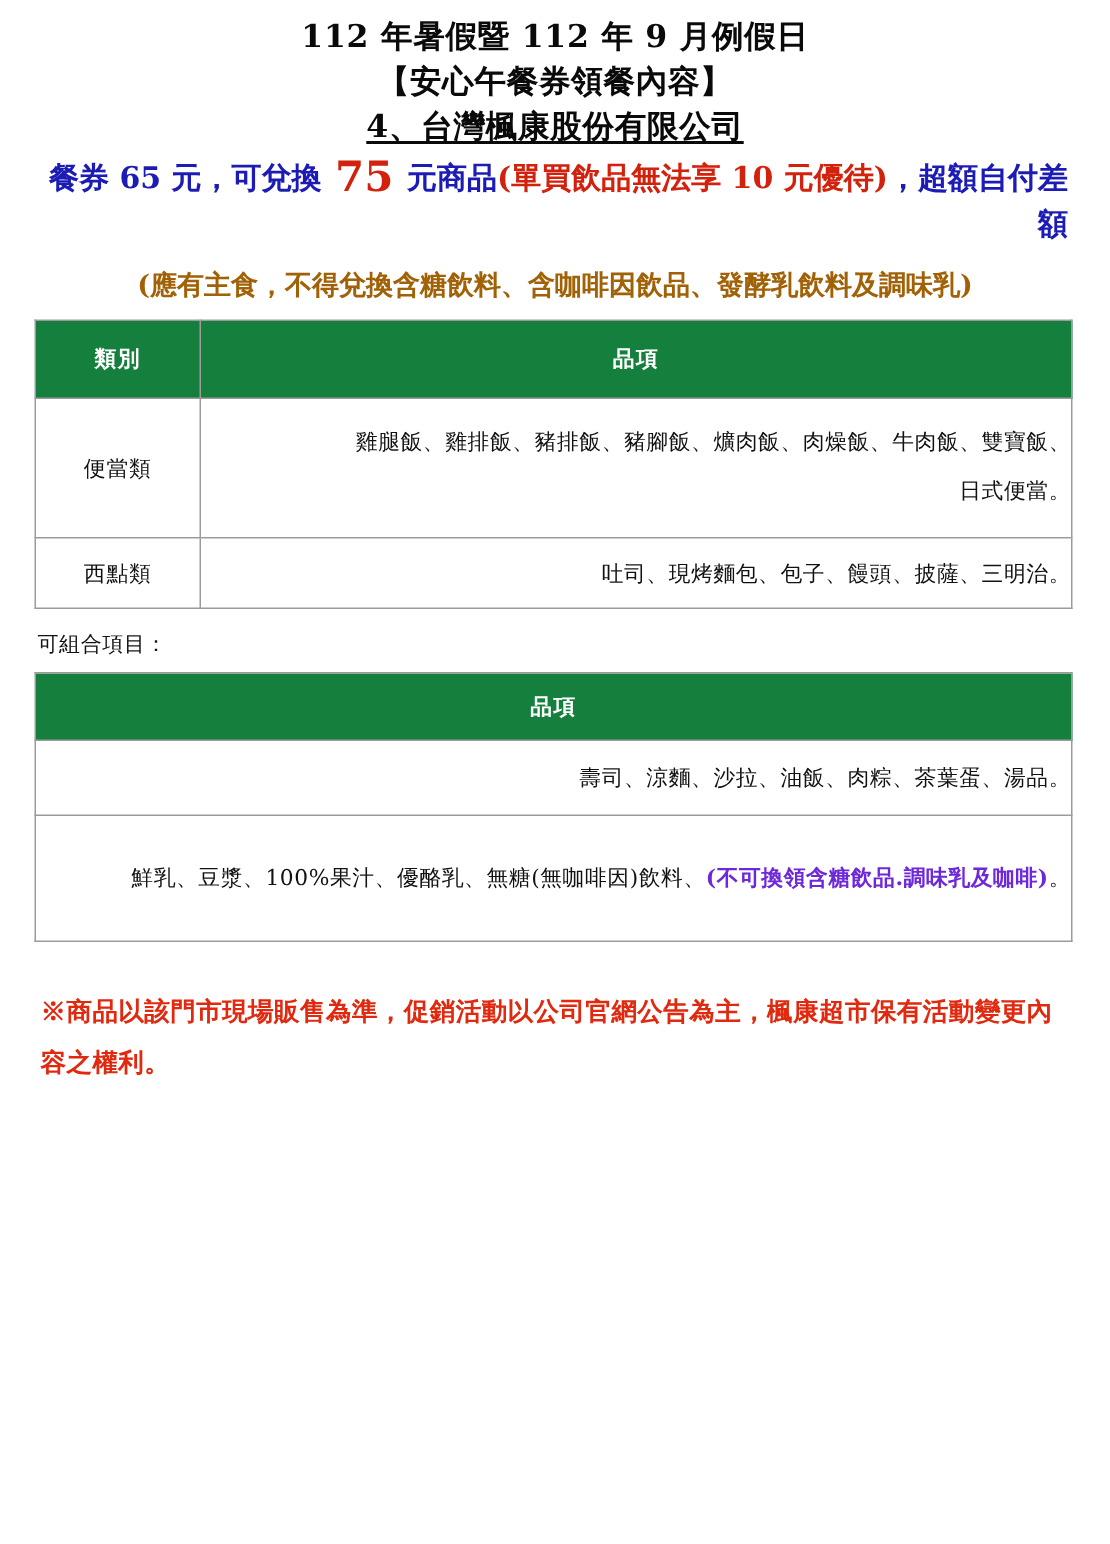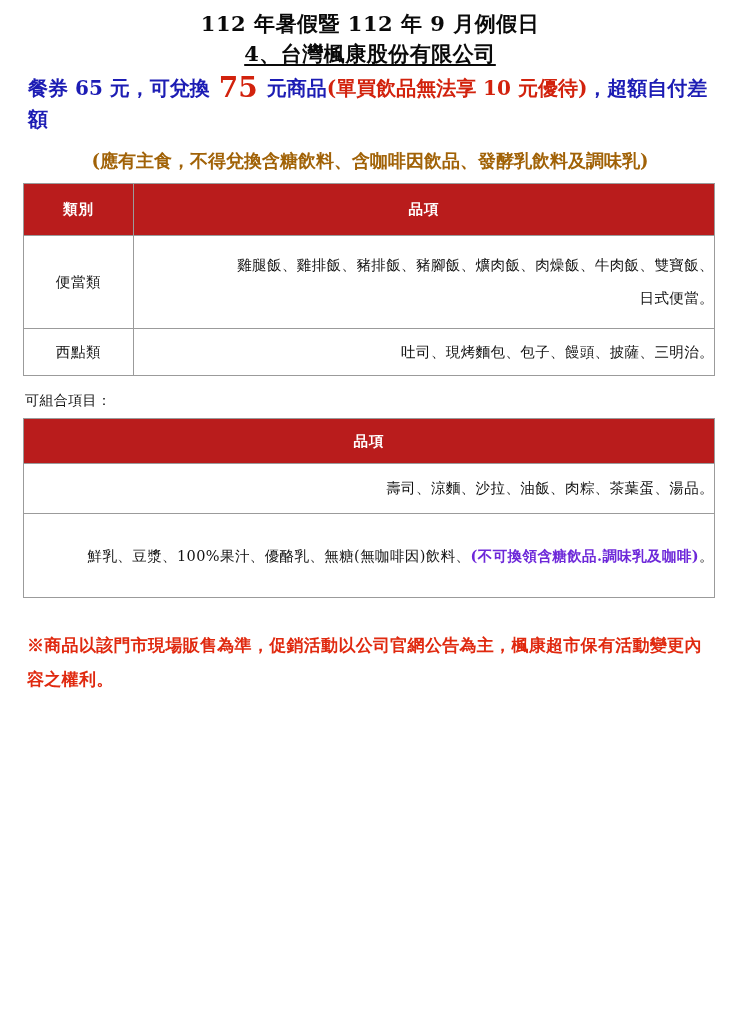--- a/index.html
+++ b/index.html
@@ -38,21 +38,21 @@
     color: #0a0a0a;
     white-space: nowrap;
   }
   .title-line.underlined {
     text-decoration: underline;
     text-underline-offset: 3px;
   }
 
   
   .headline {
-    text-align: left;
+    text-align: right;
     font-weight: bold;
     font-size: 20px;
     line-height: 31px;
     color: #1c1cb4;
     margin-top: 4px;
     padding: 0 28px;
   }
   .headline .red {
     color: #d2220d;
   }
@@ -96,21 +96,21 @@
     font-size: 14.5px;
     color: #111111;
   }
   table.doc-table th,
   table.doc-table td {
     border: 1px solid #9b9b9b;
     padding: 0;
     vertical-align: middle;
   }
   table.doc-table thead th {
-    background: #b91c1c;
+    background: #15803d;
     color: #ffffff;
     font-weight: bold;
     font-size: 14.5px;
     text-align: center;
     letter-spacing: 1px;
   }
 
   
   #table-main .col-cat { width: 110px; }
   #table-main thead th { height: 51px; }
@@ -153,20 +153,21 @@
     letter-spacing: 0.3px;
   }
 </style>
 </head>
 <body>
 
 <div class="page">
 
   <div class="title-block">
     <div class="title-line">112 年暑假暨 112 年 9 月例假日</div>
+    <div class="title-line">【安心午餐券領餐內容】</div>
     <div class="title-line underlined">4、台灣楓康股份有限公司</div>
   </div>
 
   <div class="headline">
     <span>餐券 65 元，可兌換 </span><span class="big-red">75</span><span> 元商品</span><span class="red">(單買飲品無法享 10 元優待)</span><span>，超額自付差額</span>
   </div>
 
   <div class="subnote">(應有主食，不得兌換含糖飲料、含咖啡因飲品、發酵乳飲料及調味乳)</div>
 
 

